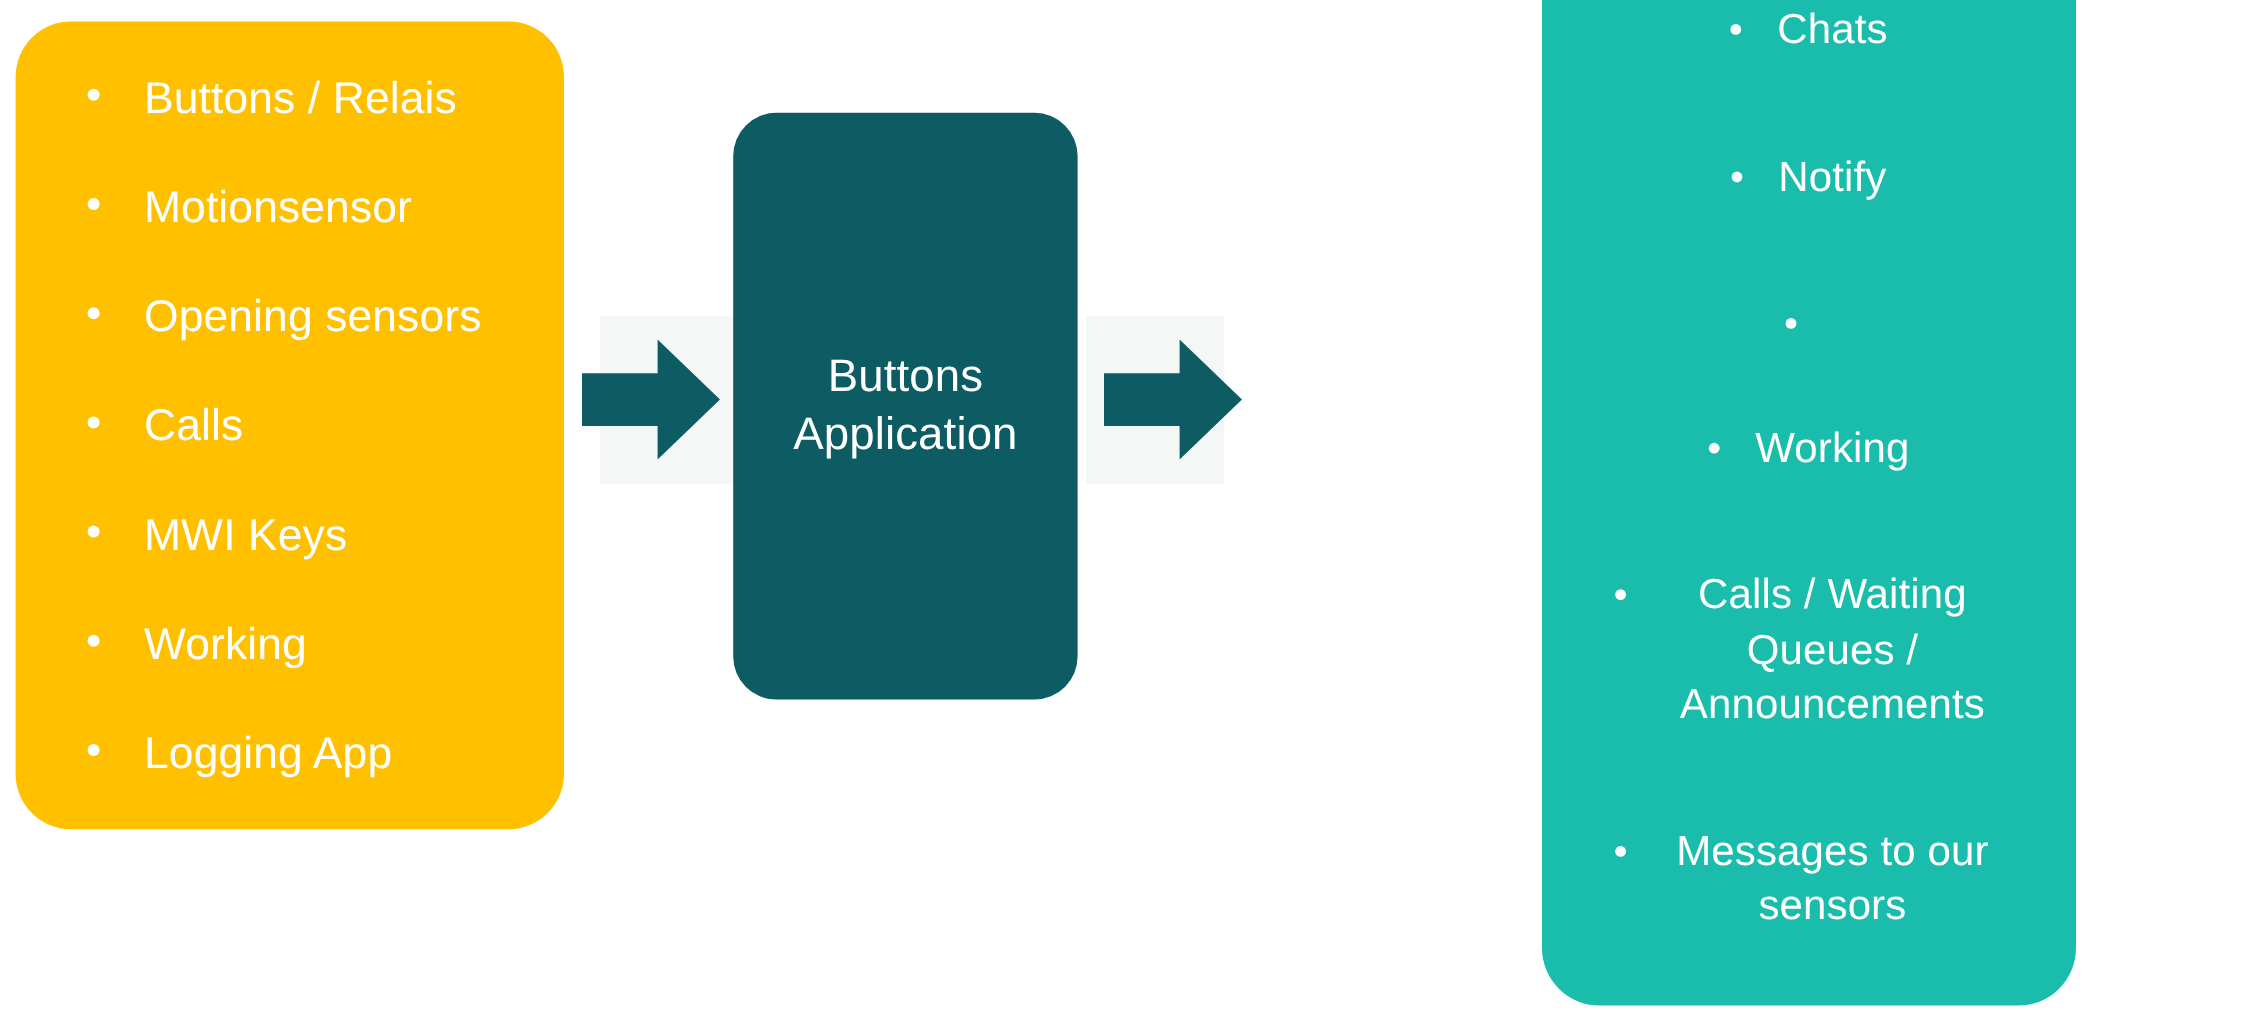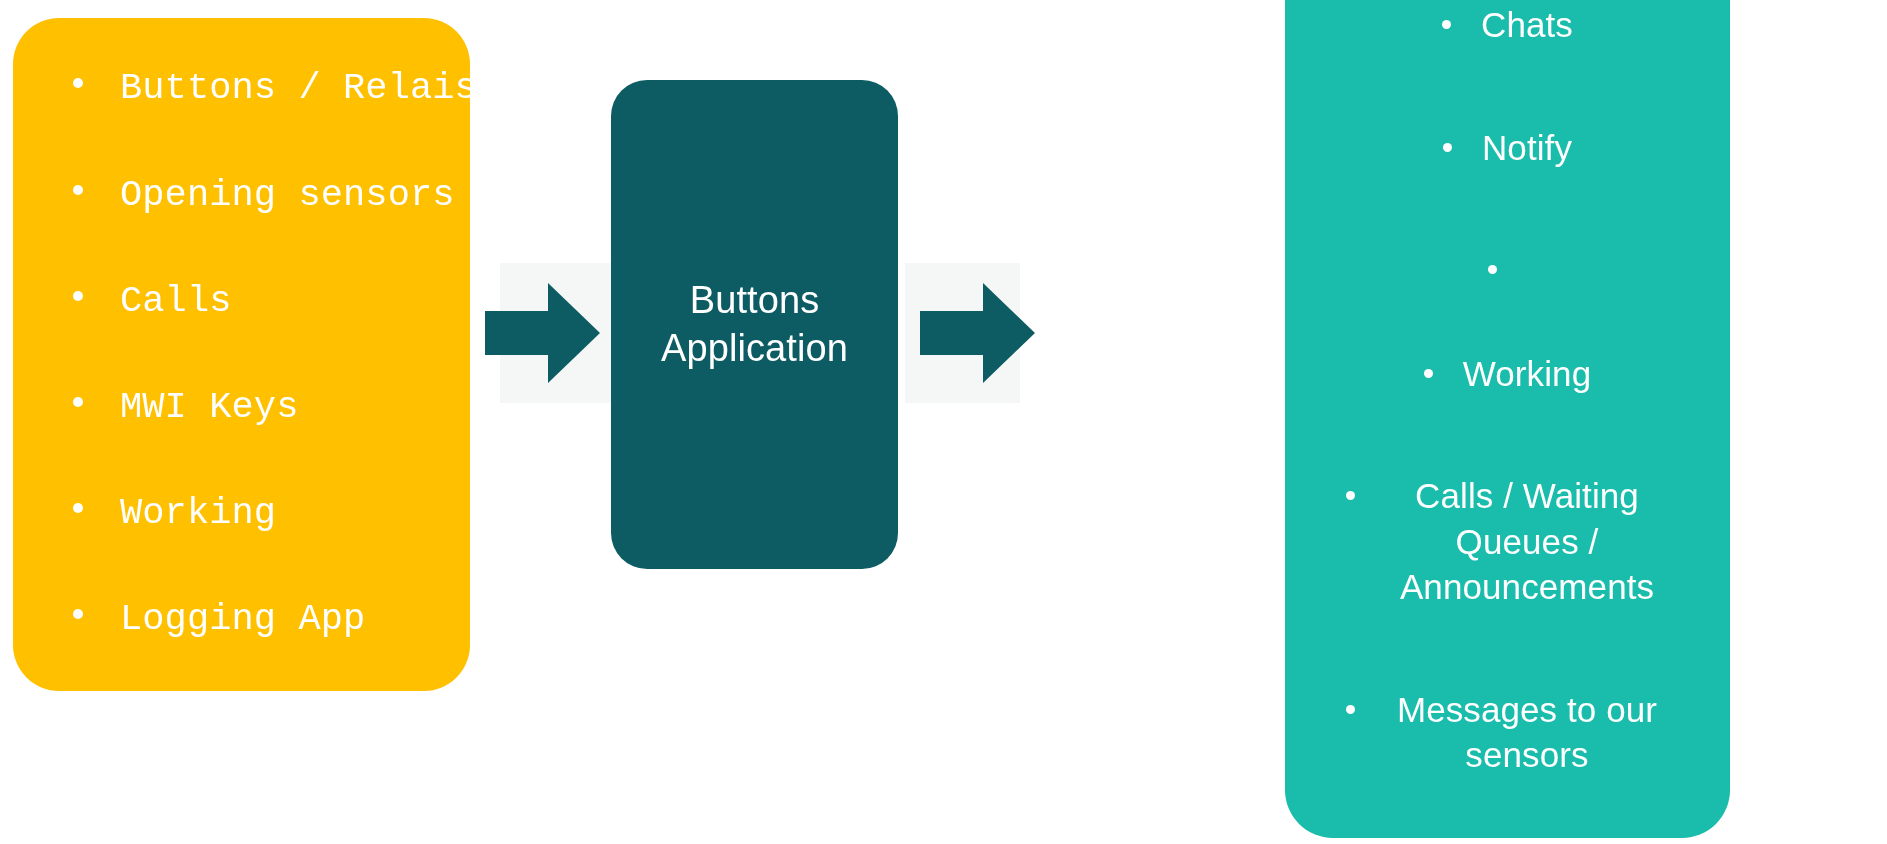--- a/index.html
+++ b/index.html
@@ -32,21 +32,20 @@
   
   #inputs-panel {
     left: 13px;
     top: 18px;
     width: 457px;
     height: 673px;
     background: #FFC000;
     border-radius: 46px;
     padding: 18px 26px 18px 30px;
     justify-content: space-around;
-    font-family: Liberation Mono, monospace;
   }
   #inputs-panel .bullet-row {
     display: flex;
     align-items: baseline;
     justify-content: flex-start;
     color: #ffffff;
     font-size: 37px;
     line-height: 1.12;
     letter-spacing: 0.1px;
     padding-left: 30px;
@@ -61,21 +60,21 @@
     position: relative;
     top: -10px;
   }
   #inputs-panel .bullet-text {
     white-space: nowrap;
   }
 
   
   #app-panel {
     left: 611px;
-    top: 80px;
+    top: 94px;
     width: 287px;
     height: 489px;
     background: #0D5C64;
     border-radius: 36px;
     align-items: center;
     justify-content: center;
   }
   #app-panel .app-title {
     color: #ffffff;
     font-size: 38px;
@@ -148,20 +147,24 @@
 
 <div id="canvas">
 
   <div class="panel" id="inputs-panel">
 
     <div class="bullet-row">
       <span class="bullet-dot"></span>
       <span class="bullet-text">Buttons / Relais</span>
     </div>
 
+    <div class="bullet-row">
+      <span class="bullet-dot"></span>
+      <span class="bullet-text">Motionsensor</span>
+    </div>
 
     <div class="bullet-row">
       <span class="bullet-dot"></span>
       <span class="bullet-text">Opening sensors</span>
     </div>
 
     <div class="bullet-row">
       <span class="bullet-dot"></span>
       <span class="bullet-text">Calls</span>
     </div>

